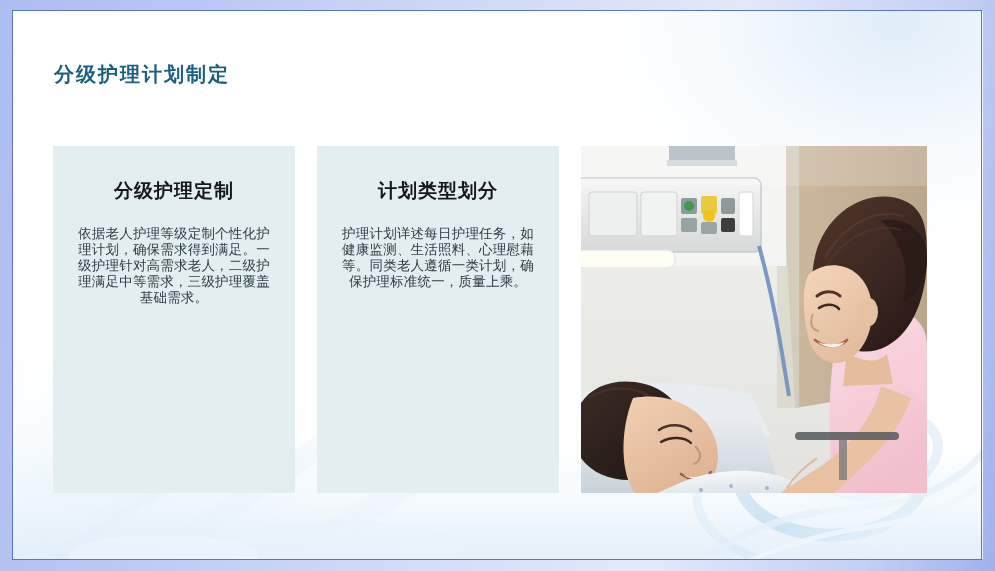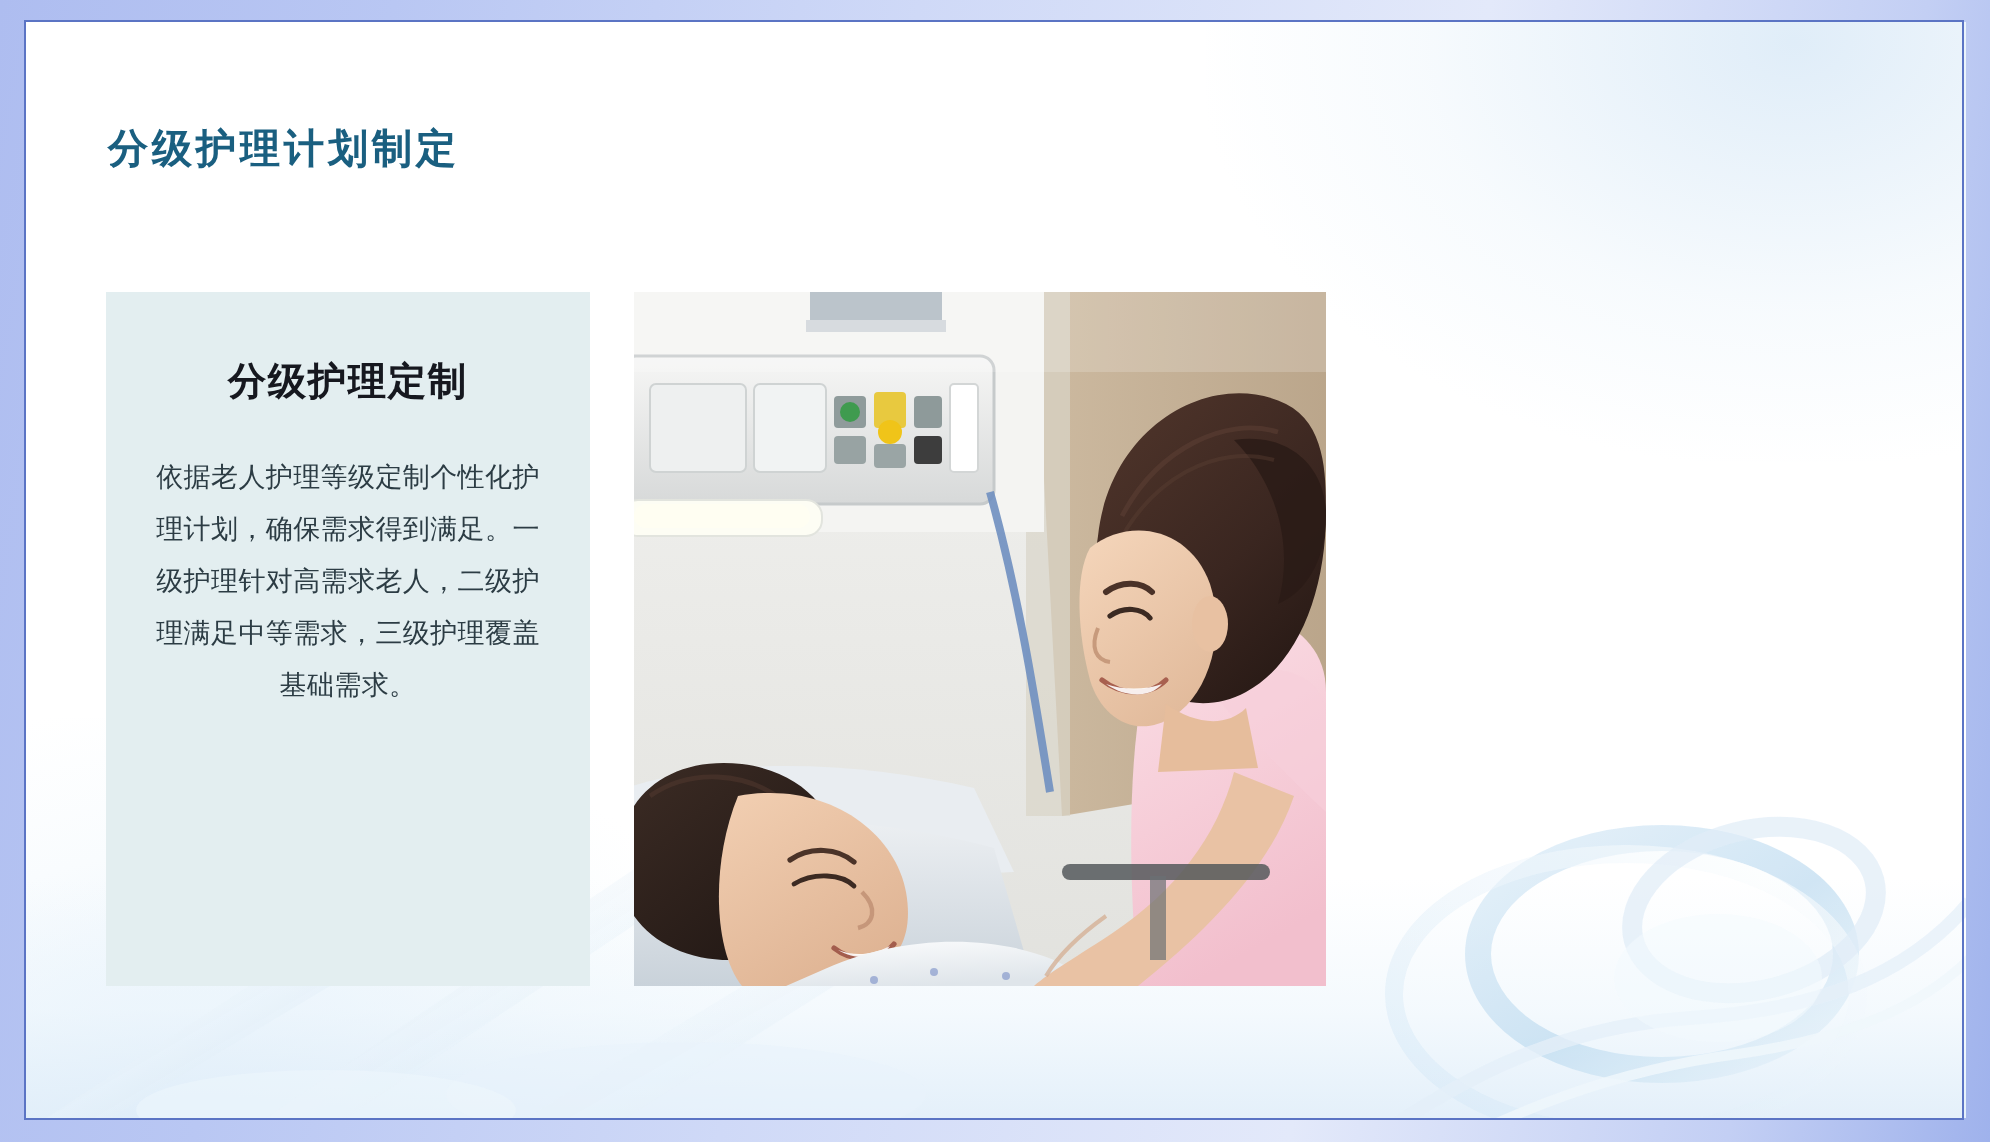--- a/index.html
+++ b/index.html
@@ -128,21 +128,21 @@
     font-size: 19px;
     font-weight: bold;
     color: #16181f;
     letter-spacing: 1px;
     margin: 0 0 22px 0;
     text-align: center;
     white-space: nowrap;
   }
   .card-body {
     font-size: 13.5px;
-    line-height: 26px;
+    line-height: 16px;
     color: #2c3c44;
     text-align: center;
     letter-spacing: 0.2px;
     margin: 0;
   }
 
   
   #photo-card {
     position: relative;
     width: 346px;
@@ -201,20 +201,24 @@
 
     <h1 id="page-title">分级护理计划制定</h1>
 
     <div id="content-row">
 
       <div class="info-card">
         <div class="card-title">分级护理定制</div>
         <p class="card-body">依据老人护理等级定制个性化护理计划，确保需求得到满足。一级护理针对高需求老人，二级护理满足中等需求，三级护理覆盖基础需求。</p>
       </div>
 
+      <div class="info-card">
+        <div class="card-title">计划类型划分</div>
+        <p class="card-body">护理计划详述每日护理任务，如健康监测、生活照料、心理慰藉等。同类老人遵循一类计划，确保护理标准统一，质量上乘。</p>
+      </div>
 
       <div id="photo-card">
         <svg width="346" height="347" viewBox="0 0 346 347">
           <defs>
             <linearGradient id="wallg" x1="0" y1="0" x2="0" y2="1">
               <stop offset="0%" stop-color="#f2f2f0"></stop>
               <stop offset="100%" stop-color="#e2e2de"></stop>
             </linearGradient>
             <linearGradient id="headboardg" x1="0" y1="0" x2="1" y2="0">
               <stop offset="0%" stop-color="#cbb79c"></stop>

